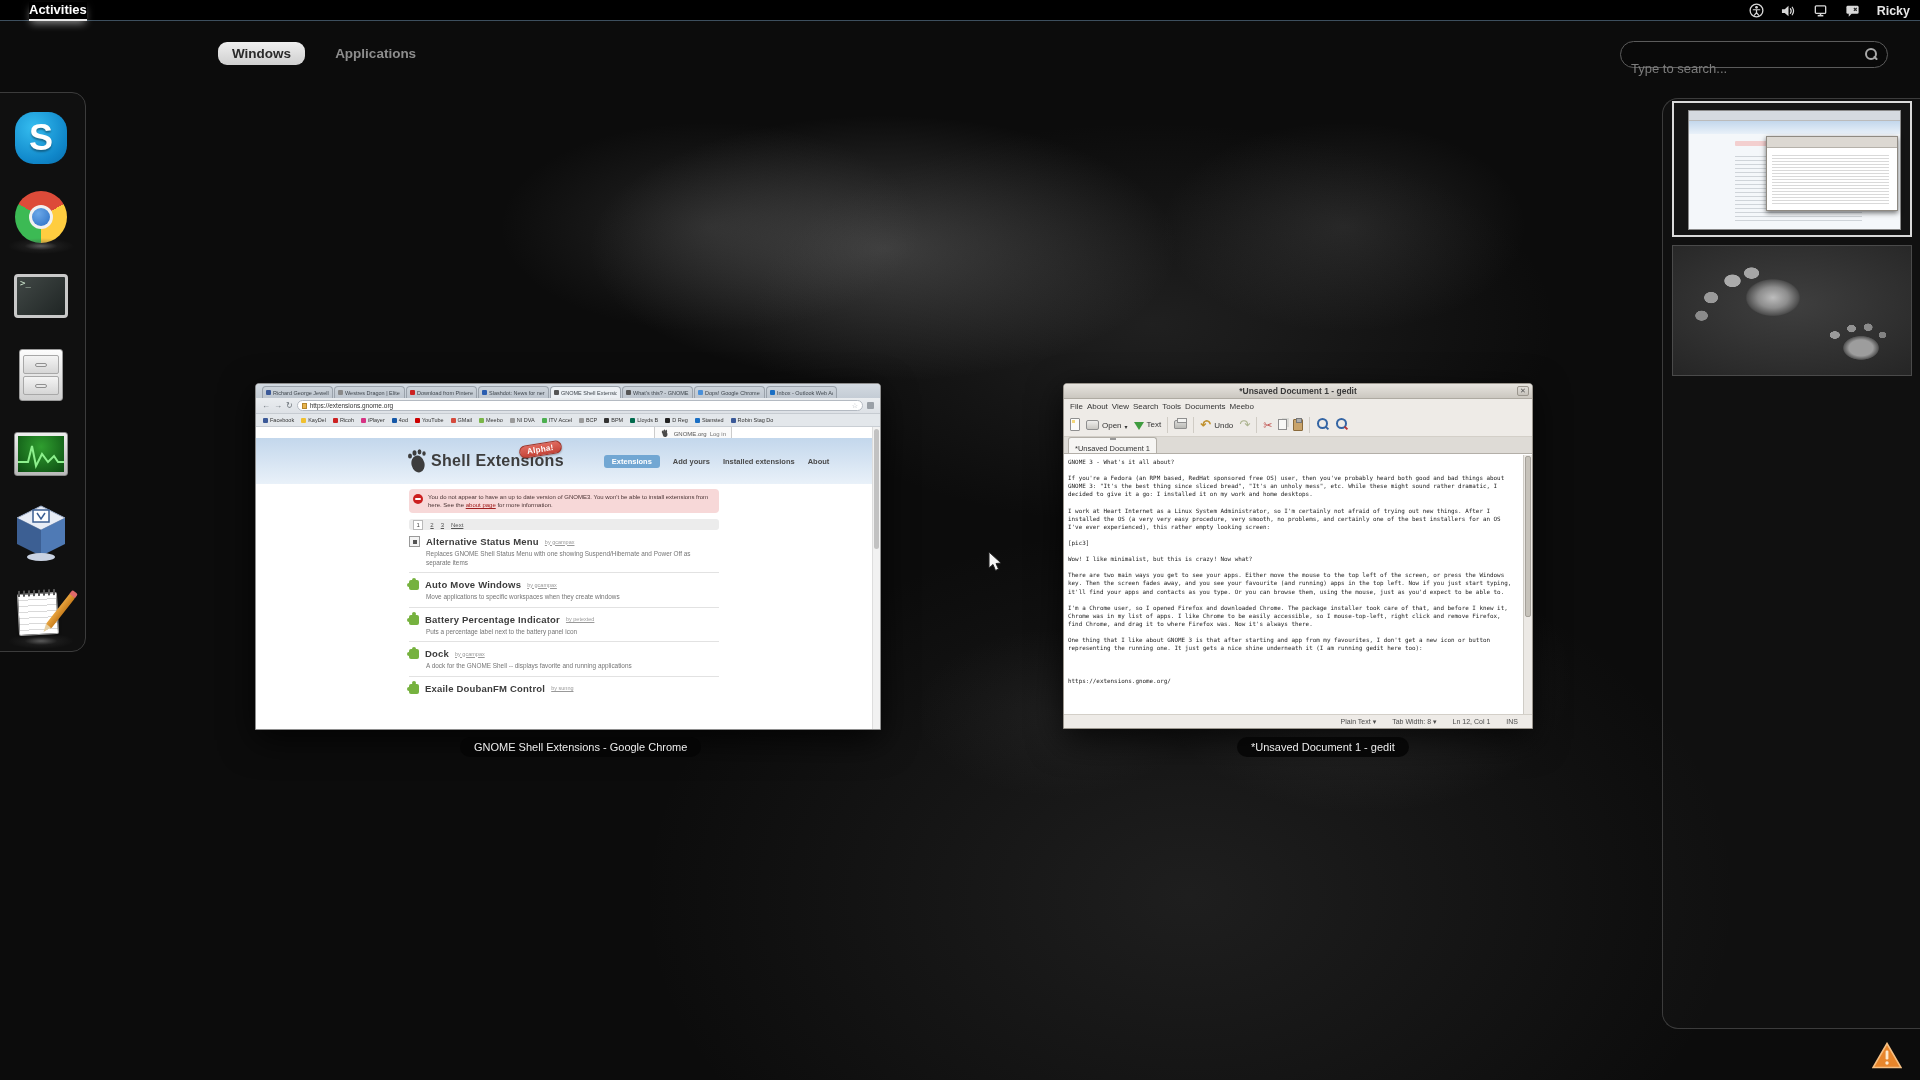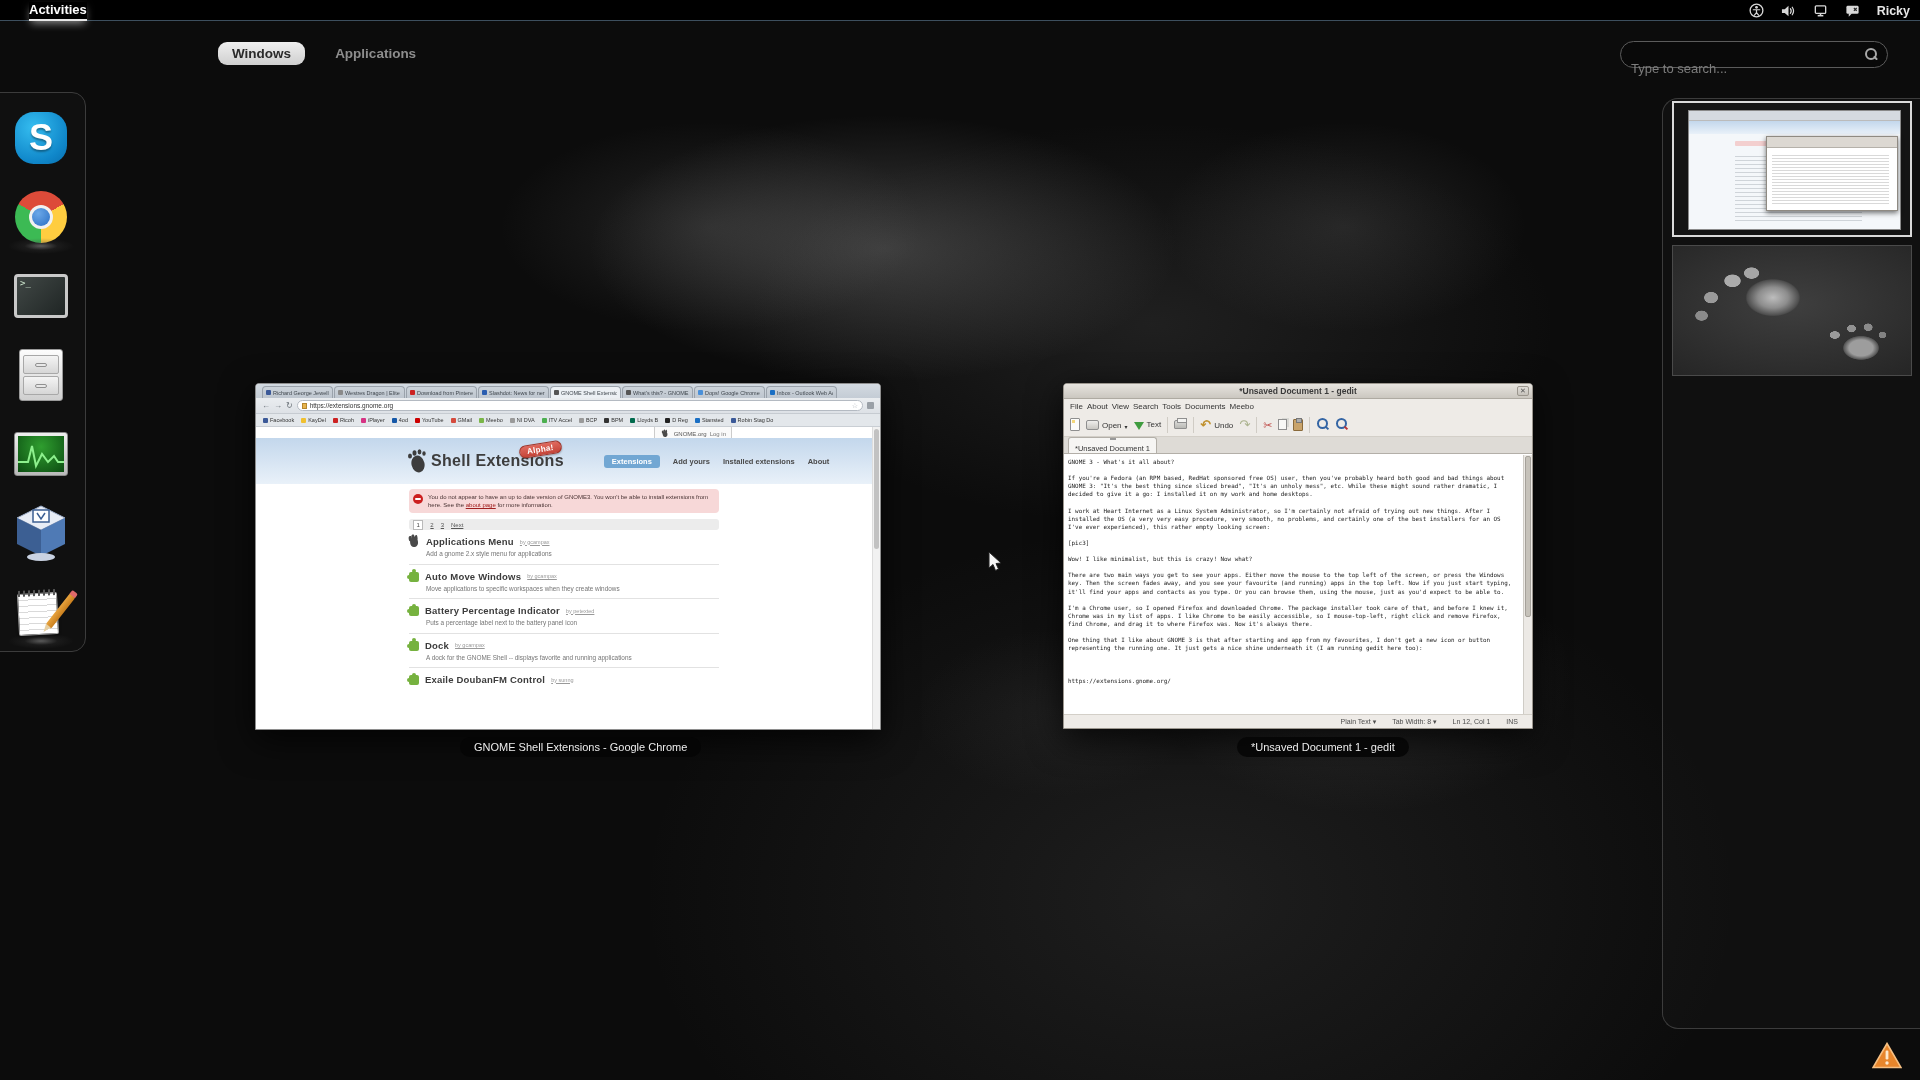--- a/index.html
+++ b/index.html
@@ -477,25 +477,25 @@
           <p><span>You do not appear to have an up to date version of GNOME3. You won't be able to install extensions from here. See the </span><span class="wlink">about page</span><span> for more information.</span></p>
         </div>
         <div class="pager">
           <span class="pg-cur">1</span>
           <span class="pg-lnk">2</span>
           <span class="pg-lnk">3</span>
           <span class="pg-lnk">Next</span>
         </div>
         <div class="ext-item">
           <div class="ext-head">
-              <span class="ext-ico foot"></span>
-            <span class="ext-title">Applications Menu</span>
+              <span class="ext-ico sq"></span>
+            <span class="ext-title">Alternative Status Menu</span>
             <span class="ext-author">by gcampax</span>
             </div>
-          <p class="ext-desc">Add a gnome 2.x style menu for applications</p>
+          <p class="ext-desc">Replaces GNOME Shell Status Menu with one showing Suspend/Hibernate and Power Off as separate items</p>
         </div>
         <div class="ext-item">
           <div class="ext-head">
               <span class="ext-ico puz"></span>
             <span class="ext-title">Auto Move Windows</span>
             <span class="ext-author">by gcampax</span>
             </div>
           <p class="ext-desc">Move applications to specific workspaces when they create windows</p>
         </div>
         <div class="ext-item">

